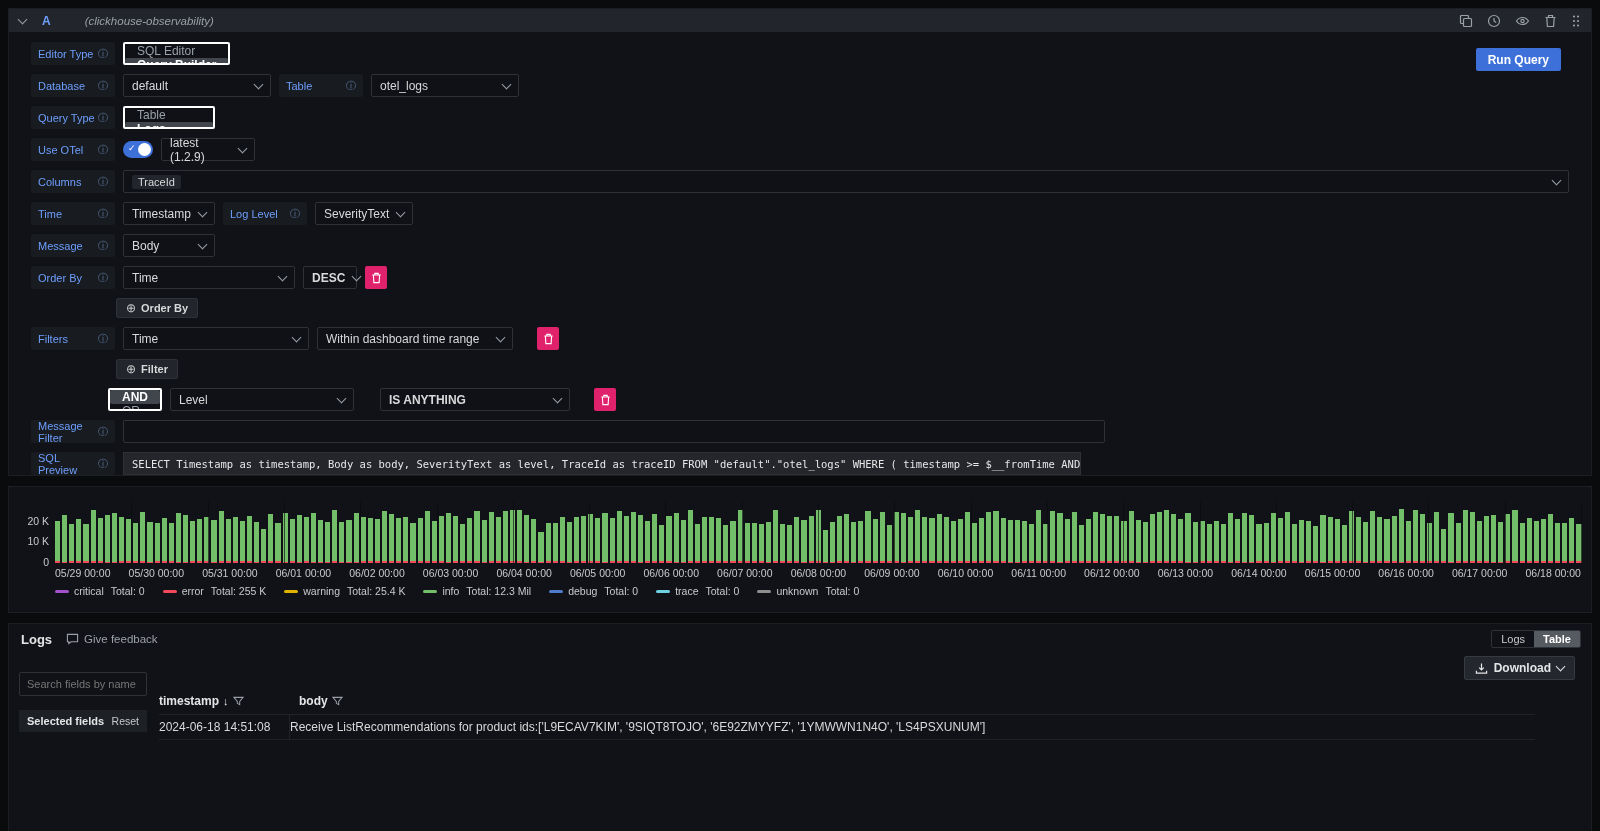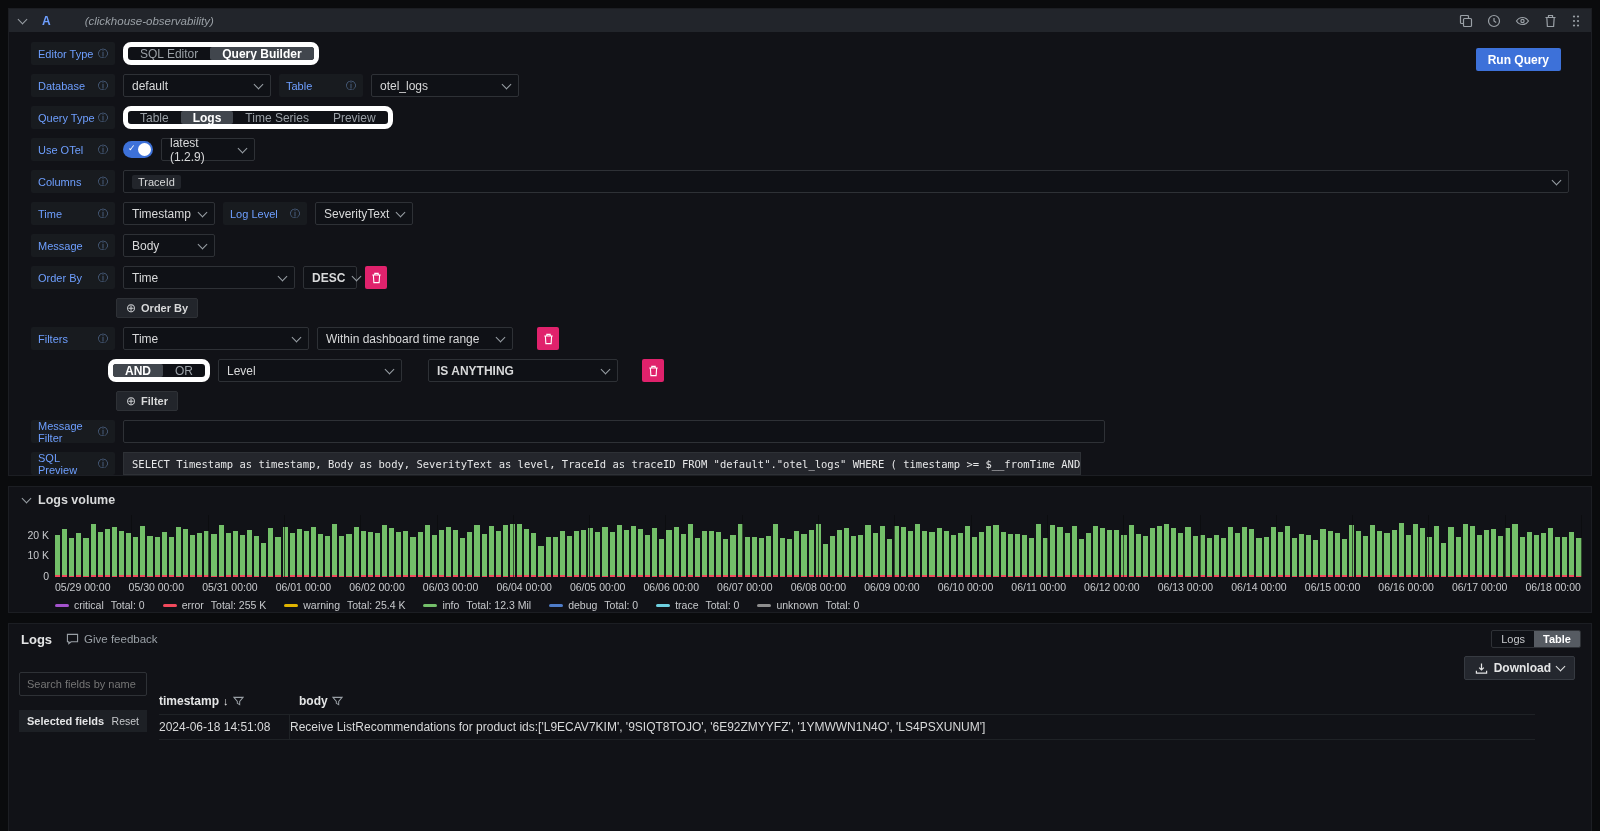--- a/index.html
+++ b/index.html
@@ -20,21 +20,21 @@
   .qp-hicons { margin-left:auto; display:flex; gap:14px; align-items:center; }
   .hicon svg { display:block; }
   .qp-body { position:relative; padding:10px 22px 0 22px; display:flex; flex-direction:column; gap:9px; }
   .frow { display:flex; gap:8px; align-items:stretch; height:23px; }
   .frow.sub { height:20px; }
   .flabel { width:84px; flex:none; background:#181b1f; color:#6e9fff; display:flex; align-items:center; justify-content:space-between; padding:0 7px; font-size:11px; border-radius:2px; }
   .icon-info { color:#5e7ba6; font-size:10px; }
   .icon-info::before { content:"\24D8"; }
   .ctl, .select, .inputbox { background:#0f1116; border:1px solid #2e3136; border-radius:2px; display:flex; align-items:center; padding:0 8px; color:#d8d9da; }
   .select { justify-content:space-between; gap:8px; }
-  .radiogroup { display:flex; background:#0f1116; border:5px solid #ffffff; border-radius:8px; overflow:hidden; }
+  .radiogroup { display:flex; background:#0f1116; border:2px solid #ffffff; border-radius:2px; overflow:hidden;flex-direction:column; }
   .radiogroup .opt { padding:0 12px; display:flex; align-items:center; color:#9aa0a6; }
   .radiogroup .opt.active { background:#41464d; color:#fff; font-weight:bold; border-radius:2px; }
   .trash-btn { width:22px; flex:none; background:#e0226c; border-radius:2px; display:flex; align-items:center; justify-content:center; }
   .ghost-btn { background:#22252b; border:1px solid #2e3136; border-radius:2px; color:#d8d9da; display:inline-flex; align-items:center; gap:5px; padding:0 9px; font-size:11px; }
   .icon-plus-circle::before { content:"\2295"; font-size:12px; color:#c7c9cc; }
   .toggle { width:30px; height:17px; background:#3d71d9; border-radius:9px; position:relative; flex:none; align-self:center; }
   .toggle .knob { position:absolute; right:2px; top:2px; width:13px; height:13px; border-radius:50%; background:#fff; }
   .toggle .tick { position:absolute; left:5px; top:2px; color:#fff; font-size:9px; }
   .tag-chip { background:#22252b; border-radius:2px; padding:1px 6px; font-size:11px; color:#d8d9da; }
   .sql-box { background:#24262c; border:1px solid #2e3136; font-family:"DejaVu Sans Mono", monospace; font-size:10.5px; color:#e6e7e8; display:flex; align-items:center; padding:0 8px; white-space:nowrap; overflow:hidden; }
@@ -276,45 +276,45 @@
             <span>Within dashboard time range</span>
             <span class="chev-icon"></span>
           </div>
         <div class="trash-btn" style="margin-left:16px">
             <svg width="11" height="12" viewBox="0 0 13 14" fill="none" stroke="#fff" stroke-width="1.3">
               <path d="M1.5 3.5h10M4.5 3.5v-2h4v2M2.8 3.5l.6 9h6.2l.6-9"></path>
             </svg>
           </div>
       </div>
 
+      <div class="frow sub" style="margin-left:85px">
+        <button class="ghost-btn" style="font-family:inherit">
+            <span class="icon-plus-circle"></span>
+            <span style="font-weight:bold">Filter</span>
+          </button>
+      </div>
       <div class="frow" style="margin-left:77px">
         <div class="radiogroup">
           <span class="opt active">AND</span>
           <span class="opt">OR</span>
         </div>
         <div class="select" style="width:184px">
             <span>Level</span>
             <span class="chev-icon"></span>
           </div>
         <div class="select" style="width:190px;margin-left:18px">
             <span style="font-weight:bold">IS ANYTHING</span>
             <span class="chev-icon"></span>
           </div>
         <div class="trash-btn" style="margin-left:16px">
             <svg width="11" height="12" viewBox="0 0 13 14" fill="none" stroke="#fff" stroke-width="1.3">
               <path d="M1.5 3.5h10M4.5 3.5v-2h4v2M2.8 3.5l.6 9h6.2l.6-9"></path>
             </svg>
           </div>
       </div>
-      <div class="frow sub" style="margin-left:85px">
-        <button class="ghost-btn" style="font-family:inherit">
-            <span class="icon-plus-circle"></span>
-            <span style="font-weight:bold">Filter</span>
-          </button>
-      </div>
 
       <div class="frow">
         <div class="flabel">
             <span>Message Filter</span>
             <span class="icon-info"></span>
           </div>
         <div class="inputbox" style="width:982px">
             <span></span>
           </div>
       </div>
@@ -324,24 +324,20 @@
             <span>SQL Preview</span>
             <span class="icon-info"></span>
           </div>
         <div class="sql-box" style="width:958px">SELECT Timestamp as timestamp, Body as body, SeverityText as level, TraceId as traceID FROM "default"."otel_logs" WHERE ( timestamp &gt;= $__fromTime AND timestamp &lt;= $__toTime ) ORDER BY timestamp DESC LIMIT 1000</div>
       </div>
     </div>
 
   </section>
 
   <section class="panel volume-panel">
-    <div class="vp-header">
-      <span class="chev-icon"></span>
-      <span>Logs volume</span>
-    </div>
     <div class="chart-wrap">
       <div class="yaxis" id="yaxis">
           <span style="bottom: 36.3333px;">20 K</span>
           <span style="bottom: 15.6667px; text-align: center;">10 K</span>
           <span style="bottom: -5px;">0</span>
         </div>
       <div class="plot">
         <div class="bars" id="bars">
             <div class="bar" style="height: 41.9344px; background: linear-gradient(to top, rgb(242, 73, 92) 0px, rgb(242, 73, 92) 1.5px, rgb(115, 191, 105) 1.5px);"></div>
             <div class="bar" style="height: 47.727px; background: linear-gradient(to top, rgb(242, 73, 92) 0px, rgb(242, 73, 92) 1.5px, rgb(115, 191, 105) 1.5px);"></div>

